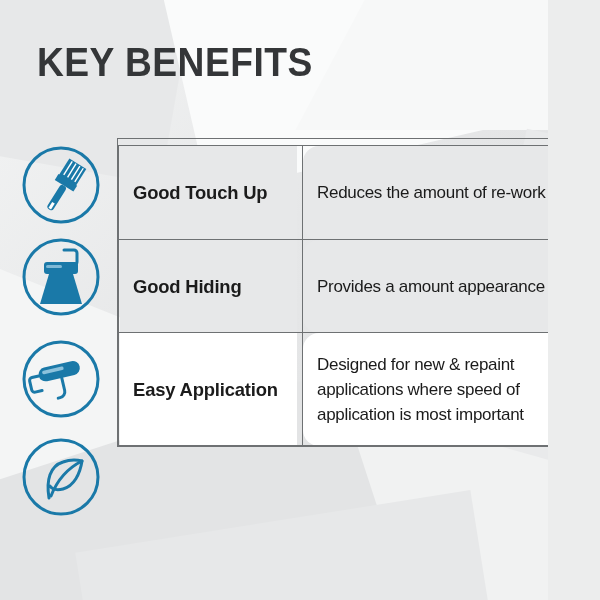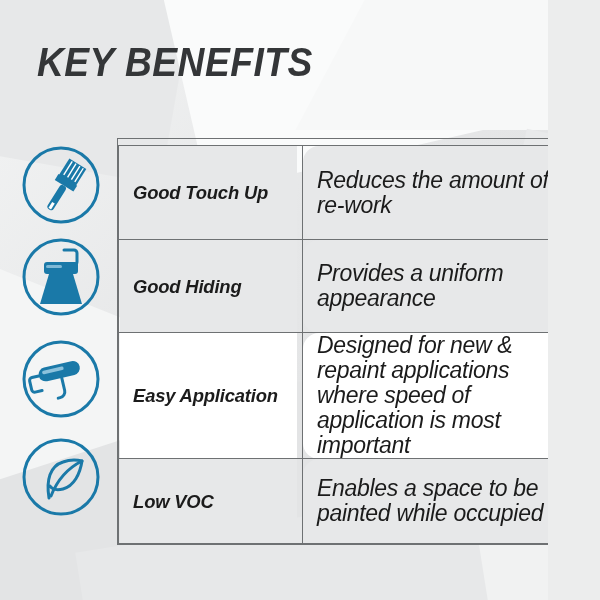--- a/index.html
+++ b/index.html
@@ -15,21 +15,20 @@
     background: #eceded;
   }
 
   
   #stage {
     position: relative;
     width: 548px;
     height: 600px;
     overflow: hidden;
     background: linear-gradient(135deg, #f4f5f5 0%, #e6e7e8 45%, #dfe0e1 100%);
-    font-style: italic;
   }
   .facet {
     position: absolute;
     pointer-events: none;
   }
   
   .f1 {
     top: -60px; left: 150px; width: 620px; height: 260px;
     background: #fafbfb;
     transform: rotate(-13deg);
@@ -132,21 +131,21 @@
     width: 155px;
     font-size: 19px;
     font-weight: bold;
     color: #1b1b1b;
     line-height: 23px;
     letter-spacing: -0.2px;
     transform: scaleX(0.97);
     transform-origin: left center;
   }
   td.benefit-desc {
-    font-size: 23px;
+    font-size: 17px;
     color: #1b1b1b;
     line-height: 25px;
     letter-spacing: -0.3px;
     border-radius: 16px;
   }
   .r1 td { height: 93px; }
   .r2 td { height: 92px; }
   .r3 td { height: 112px; }
   .r4 td { height: 84px; }
 </style>
@@ -222,27 +221,23 @@
 
   <div id="benefits-table">
     <table>
       <tbody>
         <tr class="r1 shaded">
           <td class="benefit-name">Good Touch Up</td>
           <td class="benefit-desc">Reduces the amount of re-work</td>
         </tr>
         <tr class="r2 shaded">
           <td class="benefit-name">Good Hiding</td>
-          <td class="benefit-desc">Provides a uniform appearance</td>
+          <td class="benefit-desc">Provides a amount appearance</td>
         </tr>
         <tr class="r3 plain">
           <td class="benefit-name">Easy Application</td>
           <td class="benefit-desc">Designed for new &amp; repaint applications where speed of application is most important</td>
         </tr>
-        <tr class="r4 shaded">
-          <td class="benefit-name">Low VOC</td>
-          <td class="benefit-desc">Enables a space to be painted while occupied</td>
-        </tr>
       </tbody>
     </table>
   </div>
 
 </div>
 
 </body></html>

